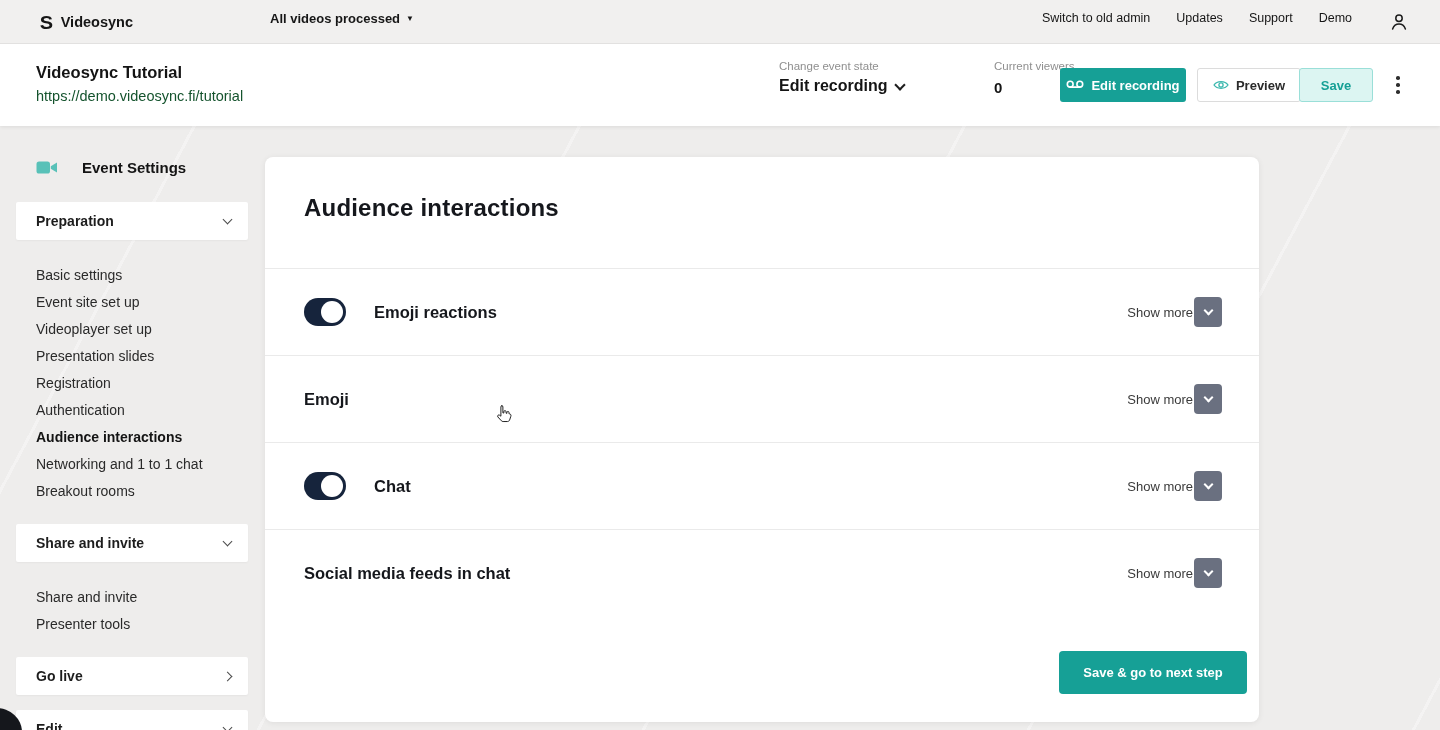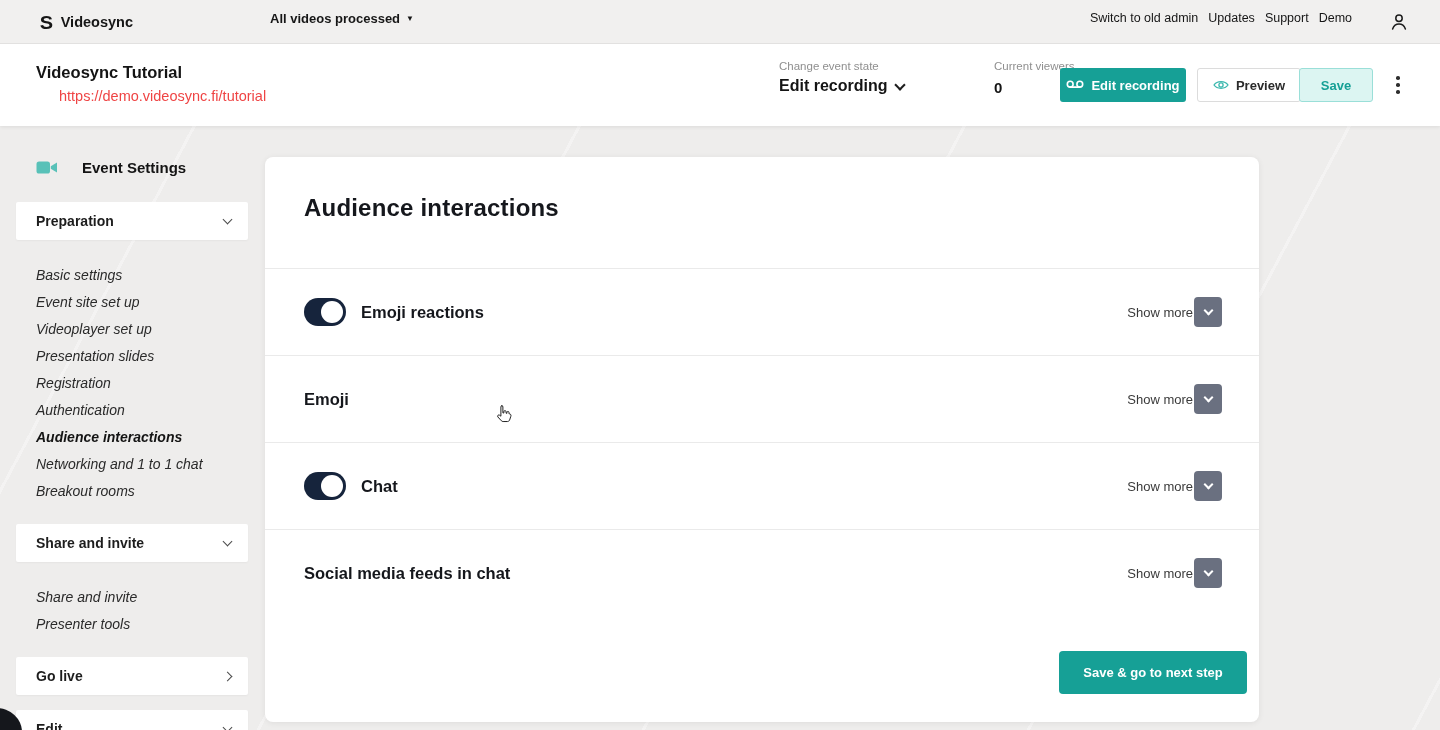--- a/index.html
+++ b/index.html
@@ -18,30 +18,30 @@
 
   
   .topbar{ position:absolute; top:0; left:0; right:0; height:44px; background:#f1f0ef;
     border-bottom:1px solid #e2e1e0; z-index:5; }
   .brand{ position:absolute; left:40px; top:0; height:44px; display:flex; align-items:center; gap:8px;
     font-size:14.5px; font-weight:700; color:#161616; }
   .logo-s{ font-size:19px; font-weight:700; line-height:1; transform:scaleX(1.05); }
   .videos-dropdown{ position:absolute; left:270px; top:0; height:36px; display:flex; align-items:center; gap:6px;
     font-size:13px; font-weight:700; color:#161616; cursor:pointer; }
   .caret{ font-size:8px; line-height:1; margin-top:1px; }
-  .topnav{ position:absolute; right:88px; top:0; height:36px; display:flex; align-items:center; gap:10px;
+  .topnav{ position:absolute; right:88px; top:0; height:36px; display:flex; align-items:center; gap:26px;
     font-size:12.5px; font-weight:500; color:#161616;margin-left:16px; }
   .topnav span{ cursor:pointer; white-space:nowrap; }
   .person{ position:absolute; right:31px; top:12px; cursor:pointer; }
 
   
   .header{ position:absolute; top:44px; left:0; right:0; height:82px; background:#fff;
     box-shadow:0 1px 4px rgba(0,0,0,0.08); z-index:4; }
   .header-title{ position:absolute; left:36px; top:19px; font-size:16.5px; font-weight:700; color:#141414; }
-  .header-url{ position:absolute; left:36px; top:44px; font-size:14.5px; font-weight:400; color:#ef4444;margin-left:23px; }
+  .header-url{ position:absolute; left:36px; top:44px; font-size:14.5px; font-weight:400; color:#14532d; }
   .small-label{ font-size:11.5px; color:#8f8f8f; font-weight:400; }
   .state-block{ position:absolute; left:779px; top:16px; }
   .state-value{ margin-top:5px; font-size:16px; font-weight:700; color:#141414; display:flex; align-items:center; gap:9px; cursor:pointer; }
   .viewers-block{ position:absolute; left:950px; top:16px;margin-left:44px; }
   .viewers-count{ margin-top:7px; font-size:15px; font-weight:700; color:#141414; }
   .hbtn{ position:absolute; top:24px; height:34px; border-radius:3px; display:flex; align-items:center;
     justify-content:center; gap:7px; font-size:13px; font-weight:600; cursor:pointer; border:1px solid transparent; }
   .btn-edit-rec{ left:1060px; width:126px; background:#16A096; color:#fff; }
   .btn-preview{ left:1197px; width:104px; background:#fff; border-color:#dcdcdc; color:#2b2b2b; }
   .btn-save{ left:1299px; width:74px; background:#DCF5F2; border-color:#9ADFD8; color:#16A096; }
@@ -49,38 +49,38 @@
   .kebab i{ width:3.5px; height:3.5px; border-radius:50%; background:#2e2e2e; }
 
   
   .sidebar{ position:absolute; left:16px; top:126px; width:232px; height:604px; z-index:2; }
   .sb-head{ position:absolute; left:20px; top:33px; display:flex; align-items:center; gap:24px;
     font-size:15px; font-weight:700; color:#141414; }
   .sb-card{ position:absolute; left:0; width:232px; height:38px; background:#fff; border-radius:2px;
     display:flex; align-items:center; justify-content:space-between; padding:0 17px 0 20px;
     font-size:14px; font-weight:600; color:#1d1d1d; cursor:pointer; box-shadow:0 1px 2px rgba(0,0,0,0.04); }
   .sb-list{ position:absolute; left:20px; width:212px; font-size:14px; color:#2a2a2a; line-height:27px; }
-  .sb-list div{ cursor:pointer; white-space:nowrap;font-style:italic; }
+  .sb-list div{ cursor:pointer; white-space:nowrap; }
   .sb-list .active{ font-weight:700; color:#141414; }
 
   .chev{ display:inline-block; width:7px; height:7px; border-right:1.7px solid #4a4a4a; border-bottom:1.7px solid #4a4a4a; }
   .chev.down{ transform:rotate(45deg); margin-top:-3px; }
   .chev.right{ transform:rotate(-45deg); }
   .chev.dark{ width:8px; height:8px; border-width:2px; border-color:#1d1d1d; }
 
   
   .panel{ position:absolute; left:265px; top:157px; width:994px; height:565px; background:#fff;
     border-radius:8px; box-shadow:0 1px 6px rgba(0,0,0,0.07); z-index:2; }
   .panel-title{ position:absolute; left:39px; top:37px; font-size:24px; font-weight:700; color:#15171c; letter-spacing:0.2px; }
   .rows{ position:absolute; left:0; top:111px; width:100%; }
   .row{ height:87px; display:flex; align-items:center; padding:0 37px 0 39px; border-top:1px solid #eaeaea; }
   .toggle{ position:relative; width:42px; height:28px; border-radius:14px; background:#16243C; cursor:pointer; flex:0 0 auto; }
   .toggle .knob{ position:absolute; top:3px; right:3px; width:22px; height:22px; border-radius:50%; background:#fff; }
   .row-label{ font-size:16.5px; font-weight:700; color:#15171c; }
-  .toggle + .row-label{ margin-left:15px; }
+  .toggle + .row-label{ margin-left:28px; }
   .row-right{ margin-left:auto; display:flex; align-items:center; gap:1px; }
   .show-more{ font-size:13px; color:#3a3a3a; cursor:pointer; }
   .chev-btn{ width:28px; height:30px; border-radius:4px; background:#6A7080; display:flex; align-items:center;
     justify-content:center; cursor:pointer; }
   .chev-btn .chev{ border-color:#fff; border-width:2px; margin-top:-3px; }
   .next-btn{ position:absolute; left:794px; top:494px; width:188px; height:43px; background:#16A096; color:#fff;
     border-radius:4px; display:flex; align-items:center; justify-content:center; font-size:13px; font-weight:700; cursor:pointer; }
 
   .corner-shape{ position:absolute; left:-30px; bottom:-26px; width:52px; height:48px; border-radius:50%;
     background:#15171c; z-index:3; }

